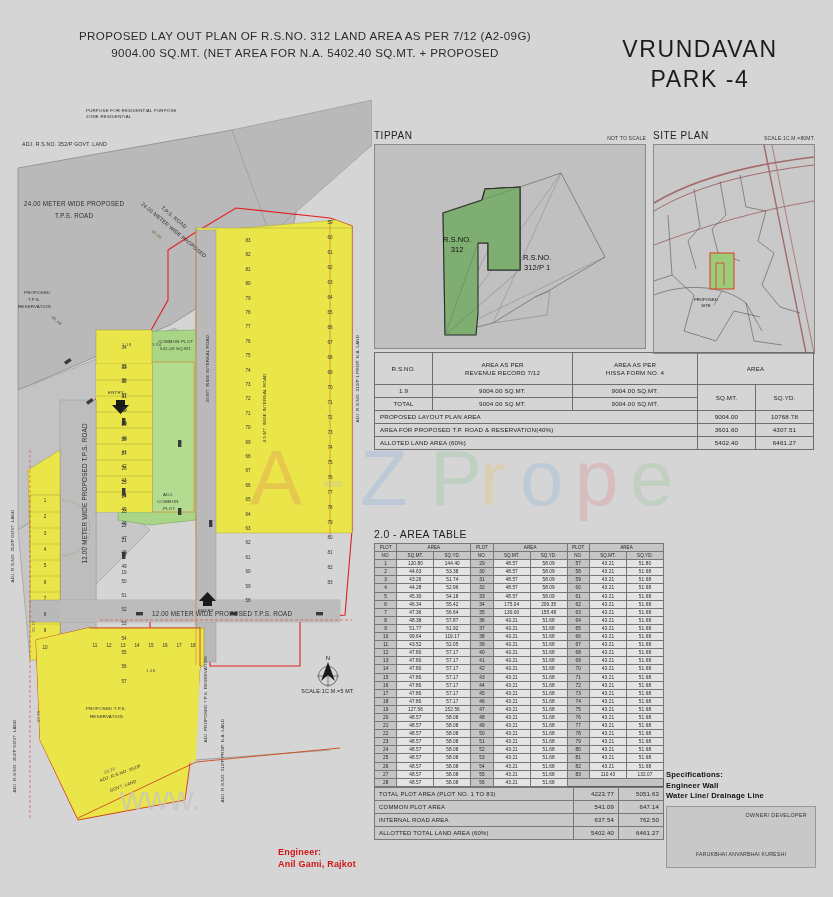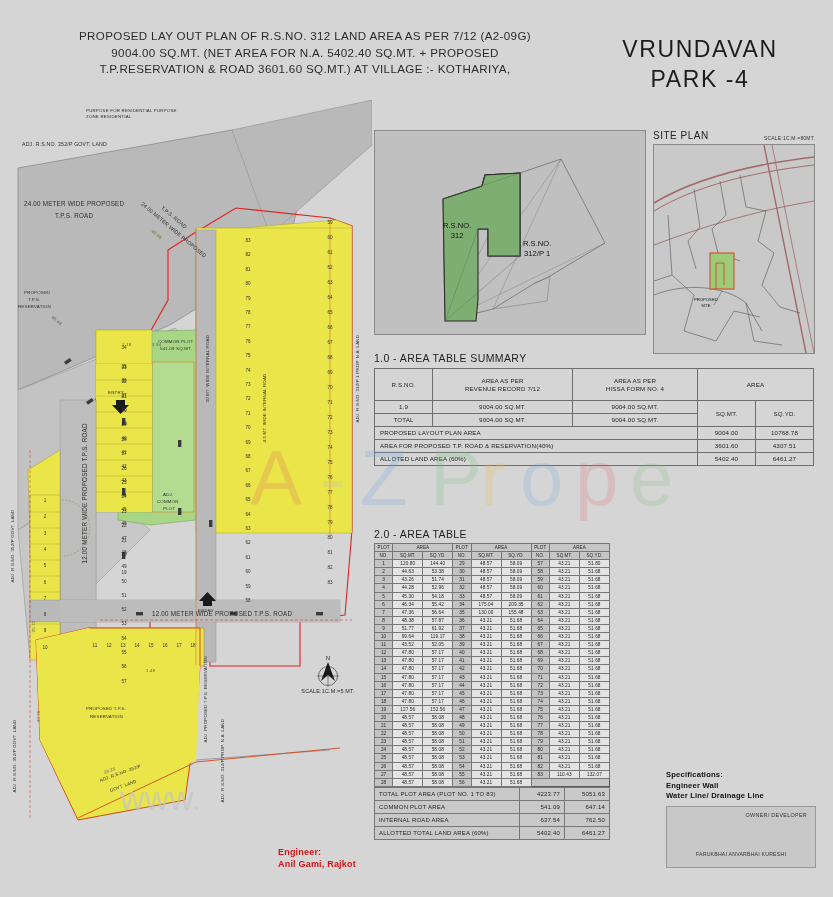--- a/index.html
+++ b/index.html
@@ -70,21 +70,21 @@
   #summary-table { border: 1px solid #5d5d5d; }
   #summary-table td, #summary-table th {
     border: 1px solid #6e6e6e; font-size: 6.2px; color: #232323;
     text-align: center; padding: 2px 3px; font-weight: normal;
     line-height: 8px; letter-spacing: .15px;
   }
   #summary-table td.left { text-align: left; padding-left: 5px; }
   .sumhdr { height: 32px; }
 
   
-  #areatable-wrap { position: absolute; left: 374px; top: 528px; width: 236px; }
+  #areatable-wrap { position: absolute; left: 374px; top: 528px; width: 290px; }
   #areatable-title { font-size: 10.5px; color: #1e1e1e; letter-spacing: .4px;
                      margin-bottom: 3px; }
   #area-table { border: 1px solid #5a5a5a; }
   #area-table th, #area-table td {
     border: 1px solid #777; font-size: 4.7px; color: #1f1f1f;
     text-align: center; padding: 0px 1px; font-weight: normal;
     line-height: 7.1px; height: 7.1px; letter-spacing: .1px;
   }
   #area-table th { background: #c6c6c6; font-size: 4.5px; }
   #area-table td.num { background: #c4c4c4; width: 17px; }
@@ -124,21 +124,20 @@
                pointer-events: none; }
 </style>
 </head>
 <body>
 
 <div id="page">
 
   <div id="header-title">
     <div>PROPOSED LAY OUT PLAN OF R.S.NO. 312 LAND AREA AS PER 7/12 (A2-09G)</div>
     <div>9004.00 SQ.MT. (NET AREA FOR N.A. 5402.40 SQ.MT. + PROPOSED</div>
-    <div>T.P.RESERVATION &amp; ROAD 3601.60 SQ.MT.) AT VILLAGE :- KOTHARIYA,</div>
   </div>
   <div id="project-title">
     <div>VRUNDAVAN</div>
     <div>PARK -4</div>
   </div>
 
   <div id="site-drawing">
     <svg id="site-svg" width="372" height="790" viewBox="0 0 372 790">
 
       <path d="M18,68 L232,30 L300,40 L372,0 L372,45 L300,95 L290,140
@@ -416,20 +415,24 @@
     <svg width="30" height="26" viewBox="0 0 30 26" style="display:block;margin:0 auto;">
       <circle cx="15" cy="15" r="9.5" fill="none" stroke="#444" stroke-width="0.7"></circle>
       <line x1="15" y1="4" x2="15" y2="26" stroke="#444" stroke-width="0.6"></line>
       <line x1="4" y1="15" x2="26" y2="15" stroke="#444" stroke-width="0.6"></line>
       <path d="M15,1 L22,20 L15,14 L8,20 Z" fill="#1a1a1a"></path>
     </svg>
     <div id="north-scale">SCALE:1C.M.=5 MT.</div>
   </div>
 
   <div id="tippan-panel">
+    <div class="panel-head">
+      <span class="panel-title">TIPPAN</span>
+      <span class="panel-note">NOT TO SCALE</span>
+    </div>
     <div class="panel-box" id="tippan-box">
       <svg width="270" height="203" viewBox="0 0 270 203">
 
         <path d="M70,190 L68,68 L107,55 L110,44 L145,42 L186,28 L230,112 L175,145 L172,147
                  L160,152 L118,178 Z" fill="none" stroke="#555" stroke-width="0.6"></path>
         <path d="M186,28 L70,190 M186,28 L118,178 M70,190 L145,42 M70,190 L230,112" fill="none" stroke="#777" stroke-width="0.4"></path>
 
         <path d="M70,190 L68,68 L107,55 L110,44 L145,42 L145,125 L113,125 L113,98
                  L103,98 L103,168 L101,190 Z" fill="#7fae72" stroke="#2b2b2b" stroke-width="1.1"></path>
         <path d="M103,98 L113,98 L113,125 L145,125 L145,42 L110,44 L107,55" fill="#7fae72" stroke="#2b2b2b" stroke-width="1.1"></path>
@@ -479,21 +482,20 @@
         <line x1="68" y1="146" x2="60" y2="160" stroke="#333" stroke-width="0.4"></line>
       </svg>
       <div class="tip-label" style="left:40px; top:152px; font-size:4.2px; line-height:5.6px;">
         <div>PROPOSED</div>
         <div>SITE</div>
       </div>
     </div>
   </div>
 
   <div id="summary-wrap">
-    <div id="summary-title">1.0  - AREA TABLE SUMMARY</div>
     <table id="summary-table">
       <tbody>
           <tr class="sumhdr">
         <td rowspan="1" style="width:58px;">R.S.NO.</td>
         <td style="width:140px;">
           <span>AREA AS PER</span><br>
           <span>REVENUE RECORD 7/12</span>
         </td>
         <td style="width:125px;">
           <span>AREA AS PER</span><br>

